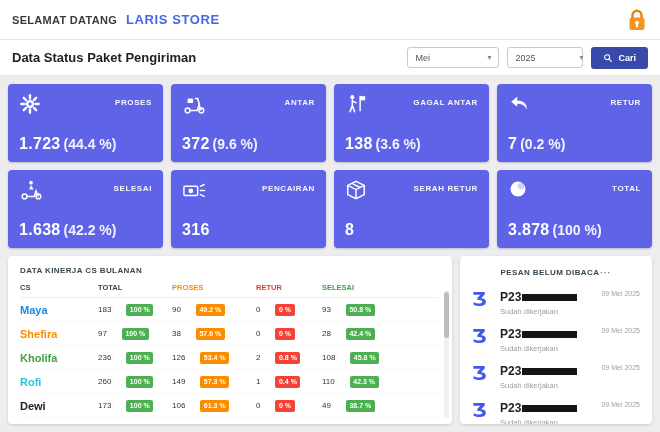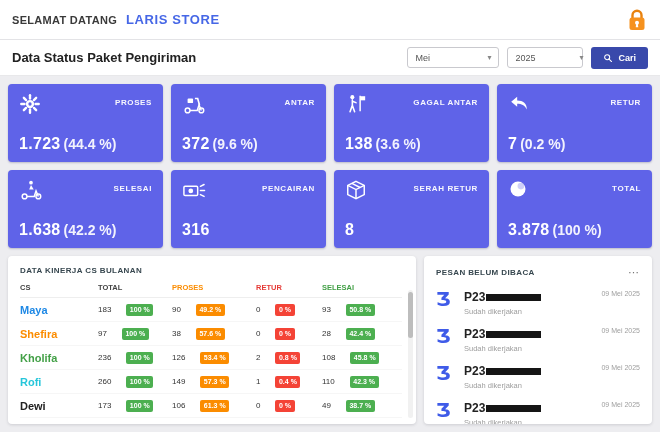--- a/index.html
+++ b/index.html
@@ -34,21 +34,21 @@
   .card-top { display:flex; justify-content:space-between; align-items:flex-start; }
   .card-label { font-size:8px; font-weight:700; letter-spacing:.6px; margin-top:5px; opacity:.95; text-align:right; }
   .card-bottom { margin-top:auto; display:flex; align-items:baseline; gap:3px; }
   .card-value { font-size:16px; font-weight:700; letter-spacing:.3px; }
   .card-pct { font-size:14px; font-weight:600; opacity:.92; }
   .card-icon { line-height:0; }
 
   
   .panels { display:flex; gap:8px; padding:0 8px; align-items:flex-start; }
   .panel { background:#fff; border-radius:4px; box-shadow:0 1px 3px rgba(60,60,80,.18); }
-  .panel-cs  { width:408px; height:168px; padding:10px 14px 10px 12px; position:relative; overflow:hidden; }
+  .panel-cs  { width:444px; height:168px; padding:10px 14px 10px 12px; position:relative; overflow:hidden; }
   .panel-msg { flex:1; height:168px; padding:10px 12px; overflow:hidden; }
   .panel-title { font-size:8px; font-weight:700; color:#37474f; letter-spacing:.4px; }
 
   
   .thead { display:grid; grid-template-columns:78px 74px 84px 66px 86px;
            font-size:7.5px; font-weight:700; color:#444; padding:8px 0 5px; border-bottom:1px solid #eee; }
   .h-proses  { color:#fb8c00; }
   .h-retur   { color:#e53935; }
   .h-selesai { color:#43a047; }
   .trow { display:grid; grid-template-columns:78px 74px 84px 66px 86px;
@@ -56,21 +56,21 @@
   .cname { font-size:11px; font-weight:700; }
   .cell { display:flex; align-items:center; gap:15px; font-size:8px; color:#333; }
   .badge { color:#fff; font-size:7px; font-weight:700; padding:2.5px 3.5px; border-radius:2px; }
   .b-g { background:#4caf50; } .b-o { background:#fb8c00; } .b-r { background:#f44336; }
 
   
   .sb-track { position:absolute; right:3px; top:34px; bottom:6px; width:5px; background:#f1f1f1; border-radius:3px; }
   .sb-thumb { position:absolute; right:3px; top:36px; width:5px; height:46px; background:#bdbdbd; border-radius:3px; cursor:pointer; }
 
   
-  .pheader { display:flex; justify-content:space-between; align-items:center; }
+  .pheader { display:flex; justify-content:center; align-items:center; }
   .dots { color:#757575; font-size:11px; letter-spacing:1px; cursor:pointer; }
   .msg { display:flex; align-items:flex-start; gap:8px; margin-top:11px; cursor:pointer; }
   .msg-icon { font-size:19px; font-weight:700; color:#3f5be8; line-height:1;
               width:20px; font-family:"DejaVu Sans", sans-serif; }
   .msg-body { flex:1; min-width:0; }
   .msg-title { font-size:12px; font-weight:700; color:#222; display:flex; align-items:center; }
   .redact { display:inline-block; width:55px; height:7px; background:#151515; margin-left:1px; }
   .msg-sub { font-size:7.5px; color:#9e9e9e; margin-top:3px; }
   .msg-date { margin-left:auto; font-size:7px; color:#9e9e9e; white-space:nowrap; padding-left:6px; }
 </style>

